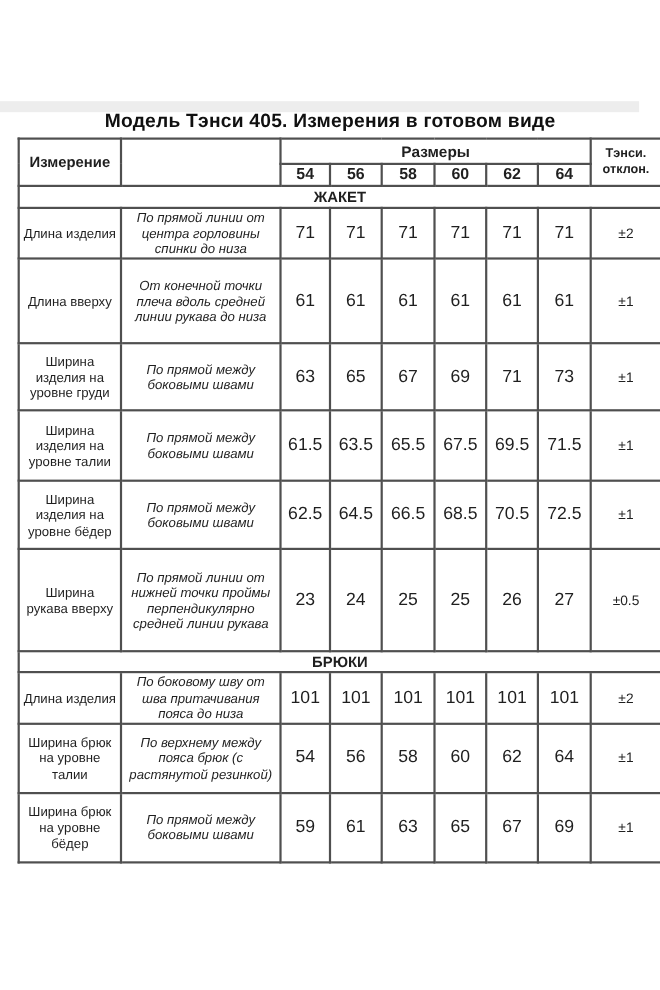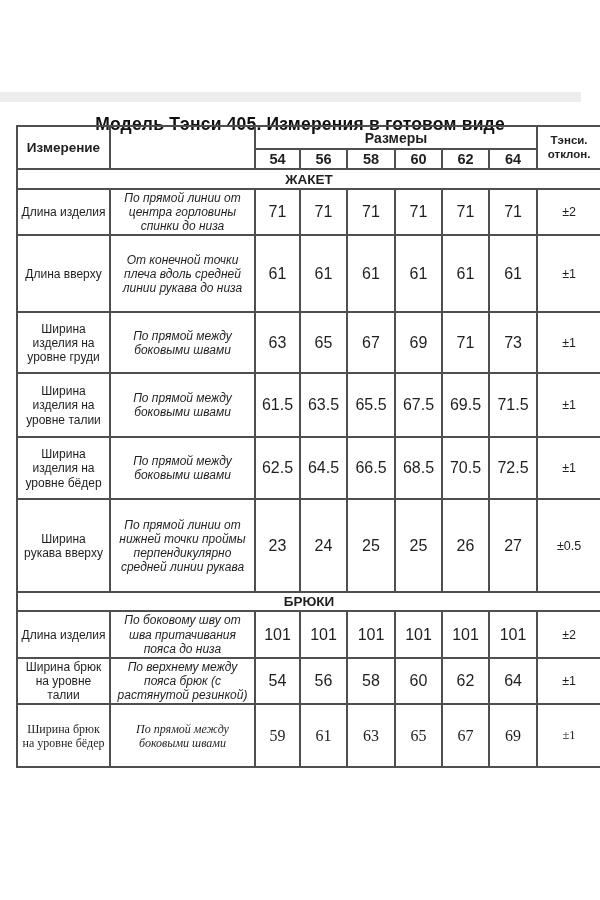--- a/index.html
+++ b/index.html
@@ -6,21 +6,21 @@
   body {
     width:600px; height:900px; background:#ffffff; position:relative;
     font-family:"Liberation Sans","DejaVu Sans",sans-serif; color:#1f1f1f;
     overflow:hidden;
   }
   .artifact-strip {
     position:absolute; left:0; top:92px; width:581px; height:10px;
     background:#ededed;
   }
   .title {
-    position:absolute; top:114px; left:0; width:600px; margin:0;
+    position:absolute; top:99px; left:0; width:600px; margin:0;
     text-align:center; font-size:17.5px; font-weight:bold; color:#101010;
     letter-spacing:0.2px;
   }
   table.meas-table {
     position:absolute; top:125px; left:16px; width:584px;
     border-collapse:collapse; table-layout:fixed;
   }
   .meas-table th, .meas-table td {
     border:2px solid #4f4f4f; padding:1px 3px;
     text-align:center; vertical-align:middle; overflow:hidden;
@@ -155,32 +155,32 @@
         <td class="measure-cell">Длина изделия</td>
         <td class="method-cell">По боковому шву от шва притачивания пояса до низа</td>
         <td class="value-cell">101</td>
         <td class="value-cell">101</td>
         <td class="value-cell">101</td>
         <td class="value-cell">101</td>
         <td class="value-cell">101</td>
         <td class="value-cell">101</td>
         <td class="tol-cell">±2</td>
       </tr>
-      <tr style="height: 46px;">
+      <tr style="height: 63px;">
         <td class="measure-cell">Ширина брюк на уровне талии</td>
         <td class="method-cell">По верхнему между пояса брюк (с растянутой резинкой)</td>
         <td class="value-cell">54</td>
         <td class="value-cell">56</td>
         <td class="value-cell">58</td>
         <td class="value-cell">60</td>
         <td class="value-cell">62</td>
         <td class="value-cell">64</td>
         <td class="tol-cell">±1</td>
       </tr>
-      <tr style="height: 63px; font-family: Liberation Serif, serif;">
+      <tr style="height: 63px;">
         <td class="measure-cell">Ширина брюк на уровне бёдер</td>
         <td class="method-cell">По прямой между боковыми швами</td>
         <td class="value-cell">59</td>
         <td class="value-cell">61</td>
         <td class="value-cell">63</td>
         <td class="value-cell">65</td>
         <td class="value-cell">67</td>
         <td class="value-cell">69</td>
         <td class="tol-cell">±1</td>
       </tr>

